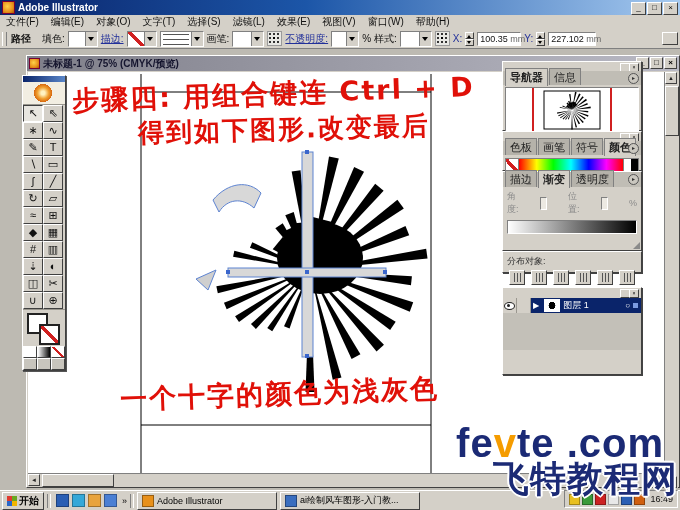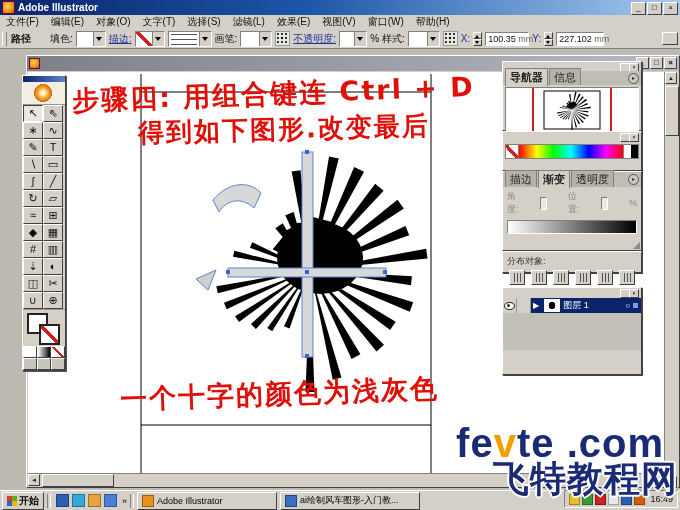--- a/index.html
+++ b/index.html
@@ -170,21 +170,21 @@
     <span class="menu-item">滤镜(L)</span>
     <span class="menu-item">效果(E)</span>
     <span class="menu-item">视图(V)</span>
     <span class="menu-item">窗口(W)</span>
     <span class="menu-item">帮助(H)</span>
   </div>
 
 <div id="optionsbar">
   <span class="grip"></span>
   <span class="olabel" style="font-weight:bold;">路径</span>
-  <span class="olabel" style="margin-left:16px;">填色:</span>
+  <span class="olabel" style="margin-left:8px;">填色:</span>
   <span class="combo" style="width:28px;">
       <span class="sw" style="background:#fff;"></span>
       <span class="dd"></span>
     </span>
   <span class="olink">描边:</span>
   <span class="combo" style="width:28px;">
       <span class="sw noneslash"></span>
       <span class="dd"></span>
     </span>
   <span class="combo" style="width:42px;">
@@ -221,20 +221,21 @@
       <i class="dn"></i>
     </span>
   <span class="field" style="width:42px;"><span>227.102</span>&nbsp;<span style="color:#666;">mm</span></span>
   <span style="flex:1;"></span>
   <span class="wbtn" style="width:14px;"></span>
 </div>
 
 <div id="docwin">
   <div id="doctitle">
     <span class="appicon" style="width:9px;height:9px;"></span>
+    <span>未标题-1 @ 75% (CMYK/预览)</span>
     <span class="winbtns" style="top:1px;">
       <span class="wbtn" style="width:11px;height:10px;">_</span>
       <span class="wbtn" style="width:11px;height:10px;">□</span>
       <span class="wbtn" style="width:11px;height:10px;">×</span>
     </span>
   </div>
 
   <div id="doccanvas">
     <svg id="artsvg" width="639" height="404">
 
@@ -400,20 +401,27 @@
         </g>
     </svg>
   </div>
 </div>
 
 <div class="palette" id="pal-color" style="top:131px;height:40px;">
   <div class="minibar">
     <span class="mb" style="right:11px;"></span>
     <span class="mb" style="right:2px;">×</span>
   </div>
+  <div class="tabrow" id="colortabs">
+      <span class="tab">色板</span>
+      <span class="tab">画笔</span>
+      <span class="tab">符号</span>
+      <span class="tab active">颜色</span>
+      <span class="pmenu">▸</span>
+    </div>
   <div id="spectrum">
     <span class="none"></span>
     <span class="bar"></span>
     <span class="w"></span>
     <span class="b"></span>
   </div>
 </div>
 
 <div class="palette" id="pal-grad" style="top:171px;height:80px;">
   <div class="tabrow" id="gradtabs" style="height:15px;">

